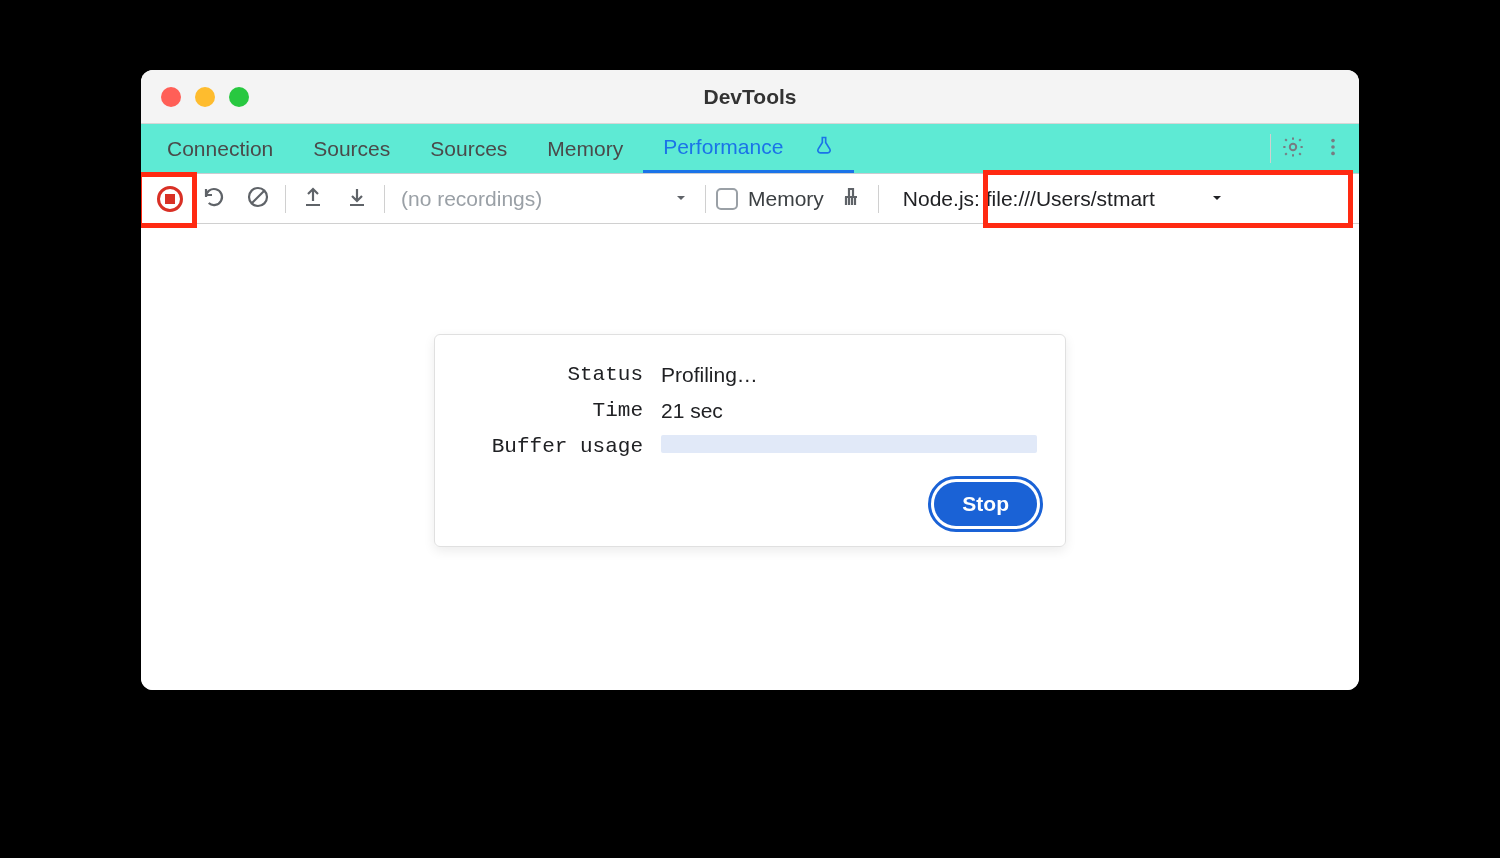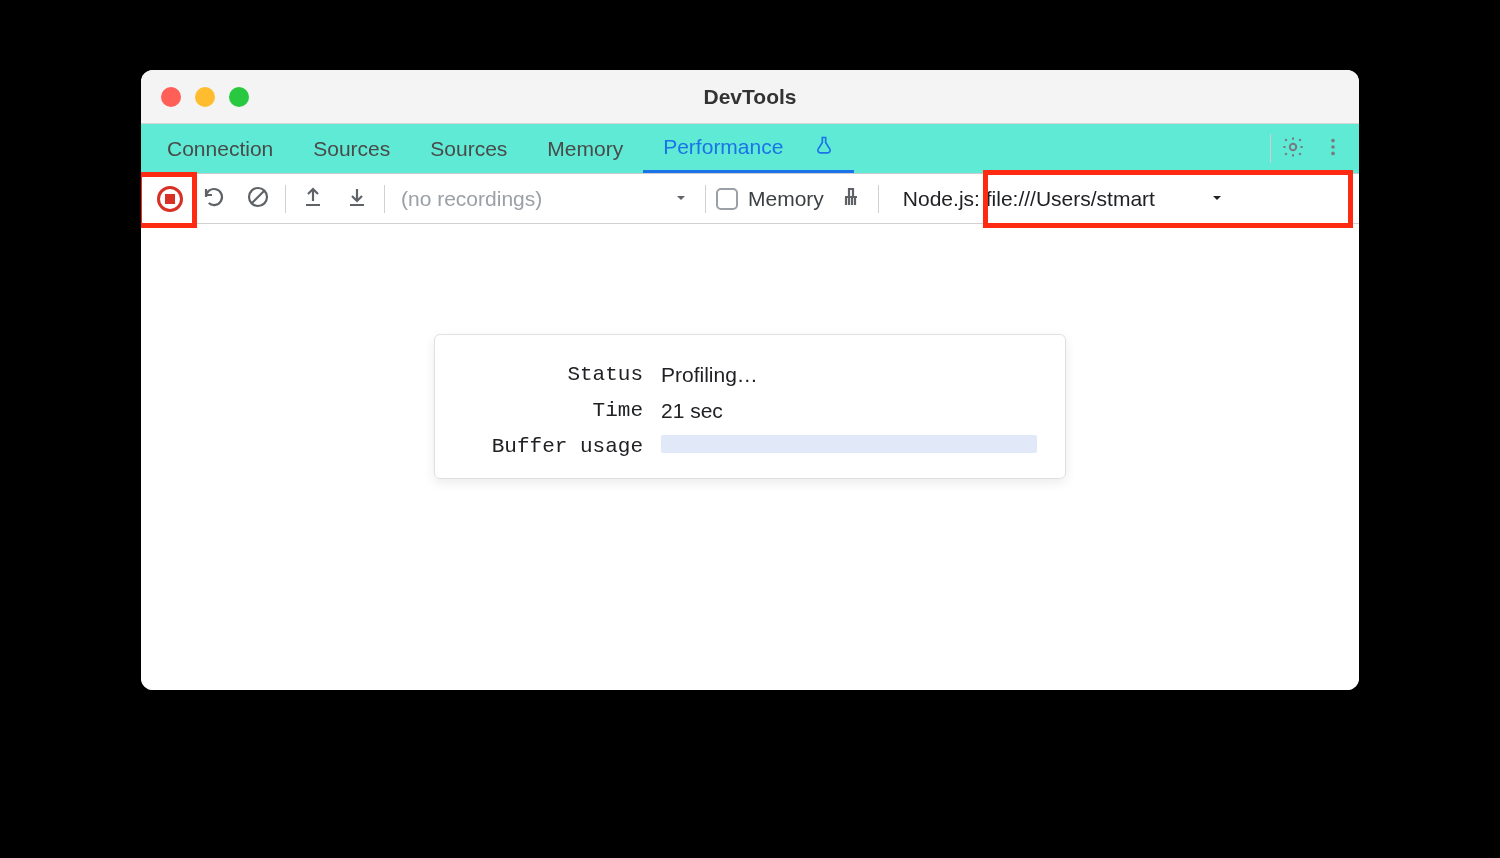--- a/index.html
+++ b/index.html
@@ -321,16 +321,19 @@
     <div class="panel">
       <div class="lbl">Status</div>
       <div class="val">Profiling…</div>
 
       <div class="lbl">Time</div>
       <div class="val">21 sec</div>
 
       <div class="lbl">Buffer usage</div>
       <div class="buffer"></div>
 
+      <div class="actions">
+        <button class="stopbtn">Stop</button>
+      </div>
     </div>
   </div>
 
 </div>
 
 </body></html>

